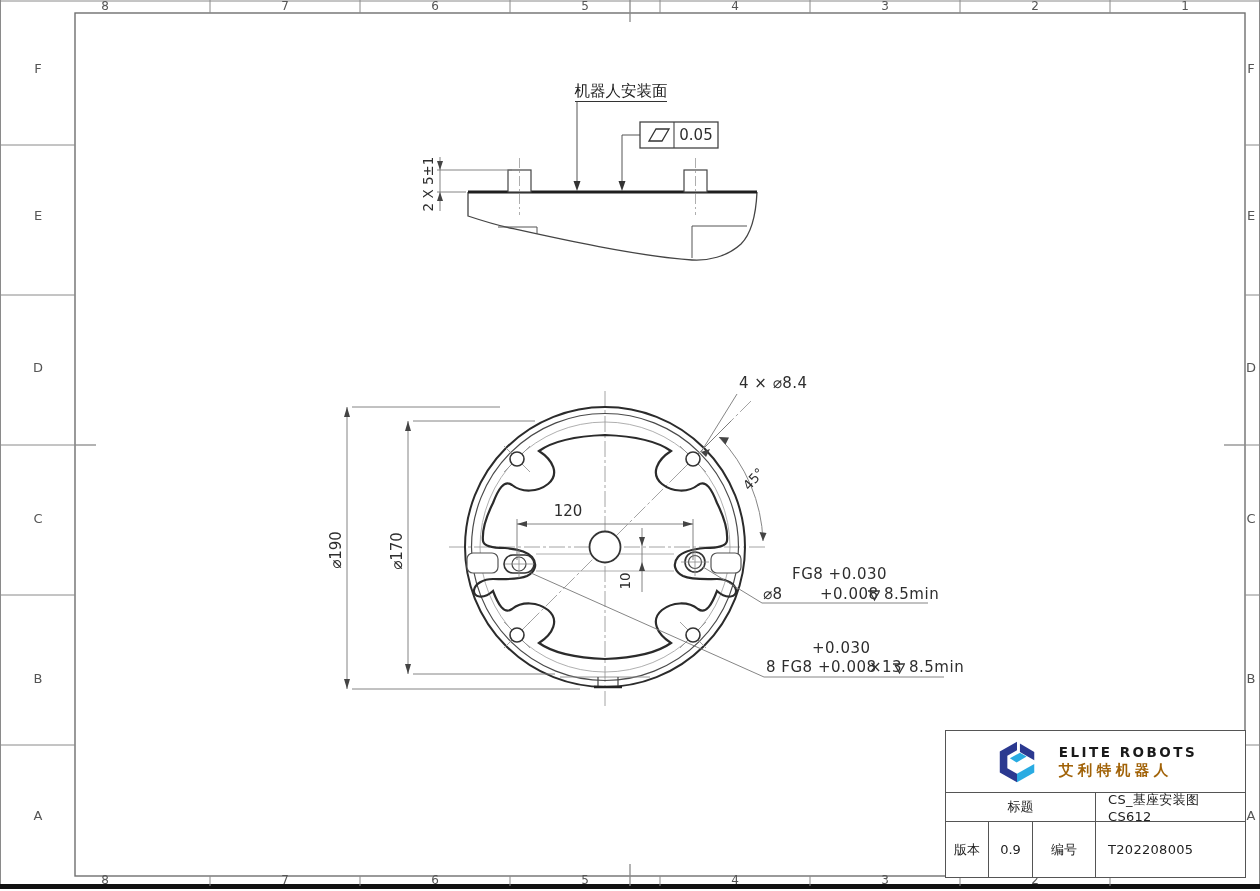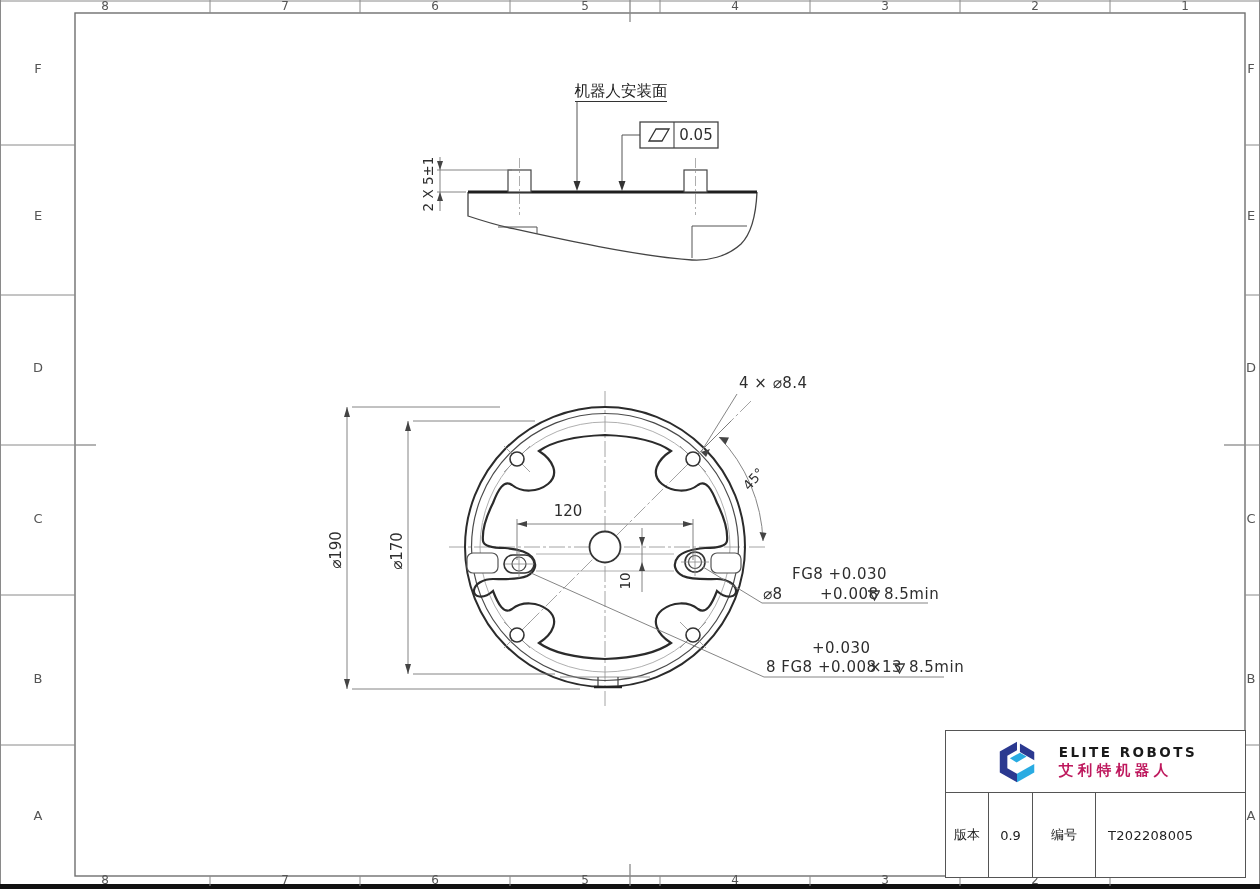--- a/index.html
+++ b/index.html
@@ -13,21 +13,21 @@
   .anntext{font-size:15px;fill:#2e2e2e;letter-spacing:0.5px;}
   .cjk{font-size:15.5px;fill:#1d1d1d;}
 
   
   .titleblock{position:absolute;left:945px;top:730px;width:301px;height:148px;
               border:1.5px solid #555;box-sizing:border-box;background:#fff;
               display:flex;flex-direction:column;}
   .tb-logo-row{height:61px;display:flex;align-items:center;justify-content:center;gap:19px;}
   .tb-brand{display:flex;flex-direction:column;line-height:1.25;}
   .tb-brand-en{font-size:13.5px;font-weight:bold;letter-spacing:2.5px;color:#1a1a1a;}
-  .tb-brand-cn{font-size:14.5px;font-weight:bold;letter-spacing:4.5px;color:#be185d;}
+  .tb-brand-cn{font-size:14.5px;font-weight:bold;letter-spacing:4.5px;color:#a16207;}
   .tb-row{display:flex;border-top:1.2px solid #555;box-sizing:border-box;}
   .tb-row.r2,.tb-row.r3{height:29px;}
   .tb-row.r4{flex:1;}
   .tb-cell{display:flex;align-items:center;box-sizing:border-box;font-size:13px;color:#222;}
   .tb-label{justify-content:center;border-right:1.2px solid #555;}
   .tb-value{padding-left:12px;letter-spacing:0.3px;}
   .w150{width:150px;}
   .w43{width:43px;}
   .w44{width:44px;}
   .w63{width:63px;}
@@ -313,20 +313,24 @@
       <polygon points="50,2 9,25 9,75 50,98 50,78 27,65 27,35 50,22" fill="#2b3990"></polygon>
       <polygon points="57,6 91,26 91,46 57,26" fill="#2b3990"></polygon>
       <polygon points="33,41 57,28 73,37 49,51" fill="#29abe2"></polygon>
       <polygon points="50,98 91,75 91,55 50,78" fill="#29abe2"></polygon>
     </svg>
     <div class="tb-brand">
       <span class="tb-brand-en">ELITE ROBOTS</span>
       <span class="tb-brand-cn">艾利特机器人</span>
     </div>
   </div>
+  <div class="tb-row r2">
+    <div class="tb-cell tb-label w150">标题</div>
+    <div class="tb-cell tb-value grow">CS_基座安装图 CS612</div>
+  </div>
   <div class="tb-row r4">
     <div class="tb-cell tb-label w43">版本</div>
     <div class="tb-cell tb-label w44">0.9</div>
     <div class="tb-cell tb-label w63">编号</div>
     <div class="tb-cell tb-value grow">T202208005</div>
   </div>
 </div>
 </div>
 
 </body></html>

